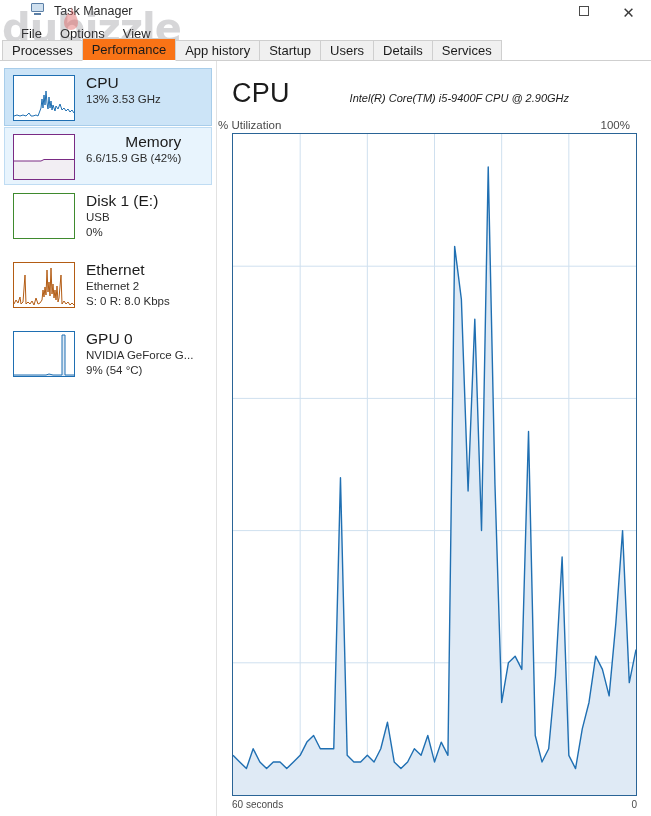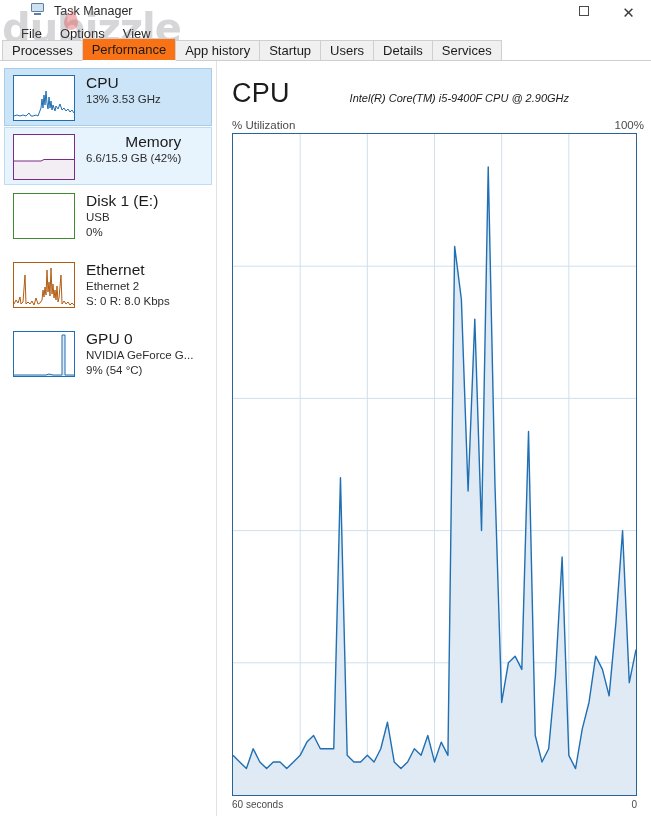--- a/index.html
+++ b/index.html
@@ -146,21 +146,21 @@
   }
   .c-head-title {
     font-size: 27px; color: #1b1b1b; font-weight: 400; line-height: 32px;
     letter-spacing: 0.2px;
   }
   .c-head-model {
     font-size: 11px; color: #1b1b1b; line-height: 22px;
     margin-left: 60px; white-space: nowrap; font-style: italic;
   }
   .axis-row {
-    position: absolute; left: 14px; top: 57px; width: 412px;
+    position: absolute; left: 0; top: 57px; width: 412px;
     display: flex; justify-content: space-between;
     font-size: 11.5px; color: #4a4a4a; line-height: 14px; text-align: right;
   }
 
   .graph-wrap {
     position: absolute; left: 14px; top: 72px;
     width: 405px; height: 663px;
     border: 1px solid #2a6496;
     background: #ffffff; overflow: hidden;
   }

